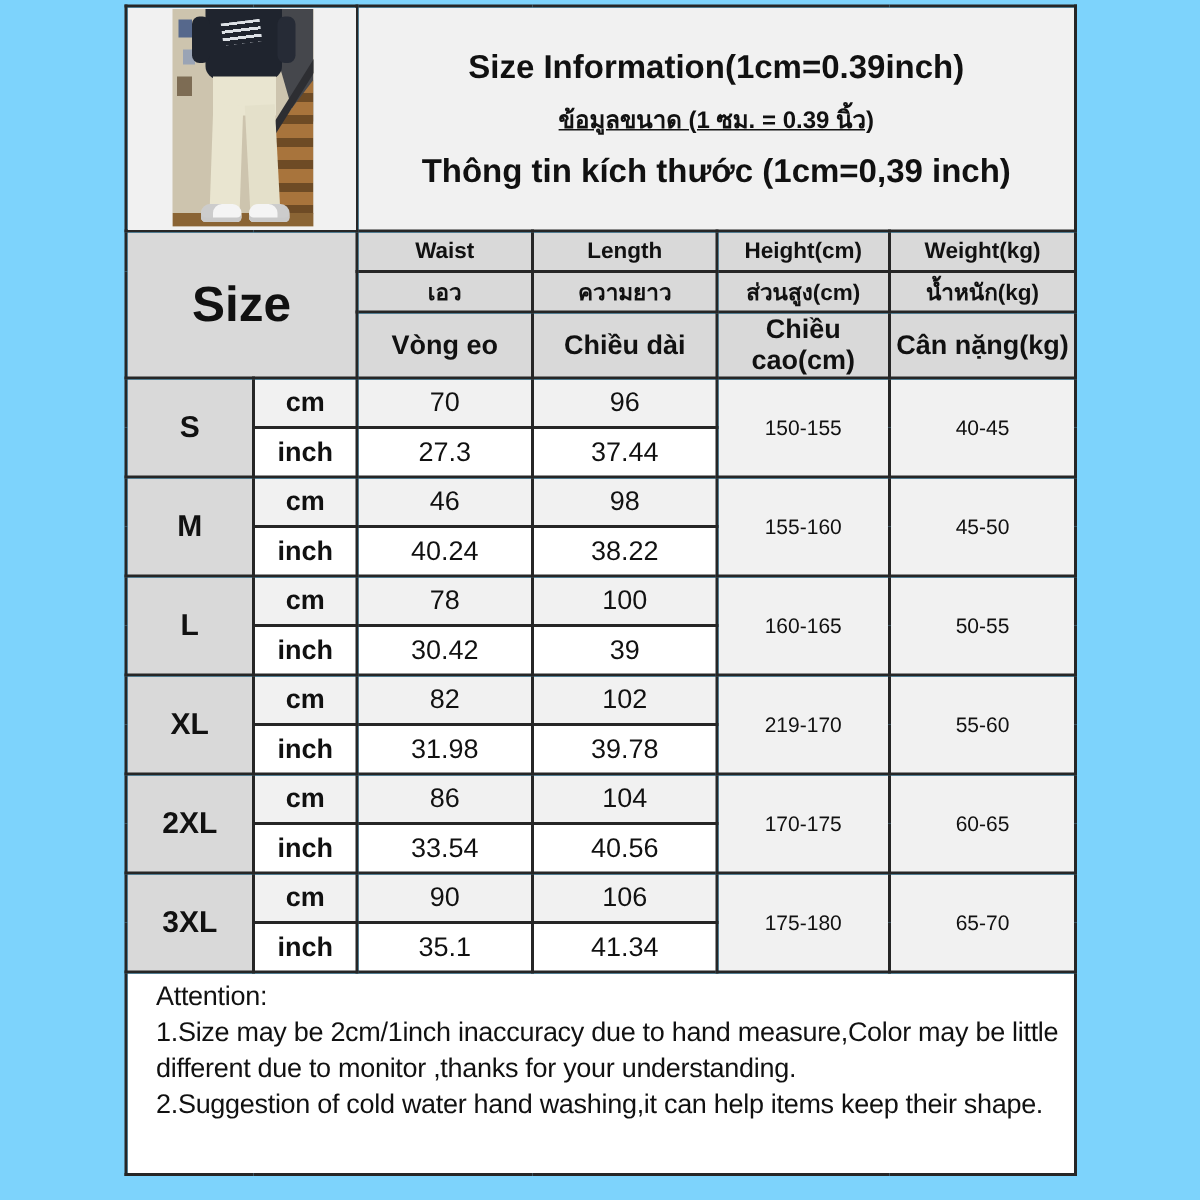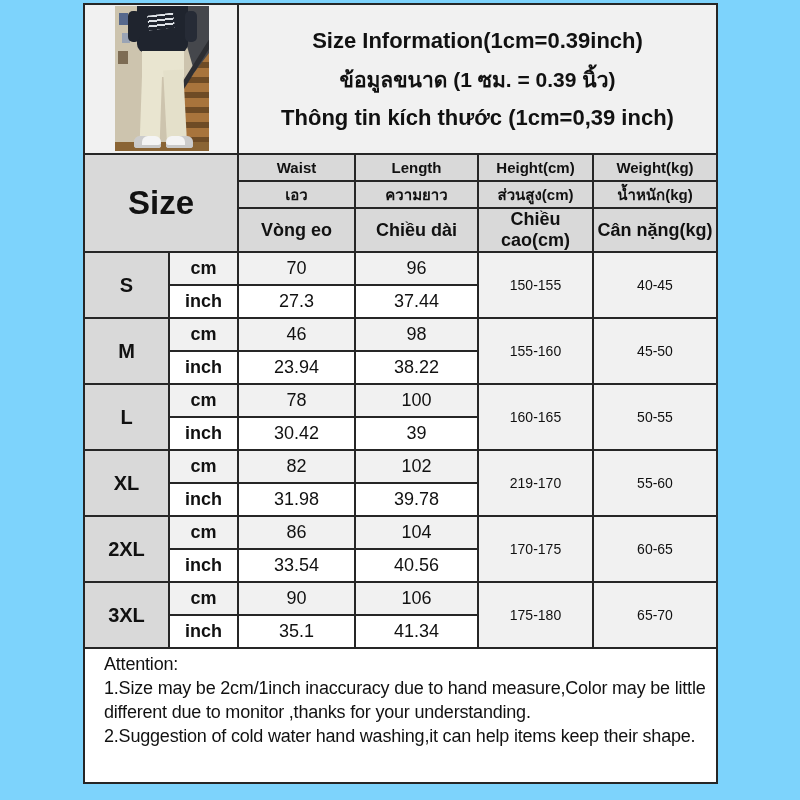--- a/index.html
+++ b/index.html
@@ -14,21 +14,21 @@
     border:2px solid #262626;
     text-align:center;vertical-align:middle;
     padding:0;overflow:hidden;
   }
 
   
   .top-row td{height:148px;background:#f1f1f1;}
   .photo-cell{position:relative;}
   .title-cell .title-wrap{display:flex;flex-direction:column;gap:9px;align-items:center;justify-content:center;height:100%;}
   .title-en,.title-vi{font-weight:bold;font-size:22px;}
-  .title-th{font-weight:bold;font-size:21px;}
+  .title-th{font-weight:bold;font-size:16px;text-decoration:underline;}
 
   
   .hdr td{height:25px;background:#d9d9d9;font-weight:bold;font-size:15px;}
   .hdr-vi td{font-size:18px;}
   td.size-head{background:#d9d9d9;font-weight:bold;font-size:33px;}
 
   
   .size-cell{background:#d9d9d9;font-weight:bold;font-size:20px;}
   tbody#data-rows td{height:31px;}
   .unit{font-weight:bold;font-size:18px;}
@@ -153,21 +153,21 @@
         <tr>
           <td class="size-cell" rowspan="2">M</td>
           <td class="unit g">cm</td>
           <td class="val g">46</td>
           <td class="val g">98</td>
           <td class="range" rowspan="2">155-160</td>
           <td class="range" rowspan="2">45-50</td>
         </tr>
         <tr>
           <td class="unit w">inch</td>
-          <td class="val w">23.94</td>
+          <td class="val w">40.24</td>
           <td class="val w">38.22</td>
         </tr>
         <tr>
           <td class="size-cell" rowspan="2">L</td>
           <td class="unit g">cm</td>
           <td class="val g">78</td>
           <td class="val g">100</td>
           <td class="range" rowspan="2">160-165</td>
           <td class="range" rowspan="2">50-55</td>
         </tr>

